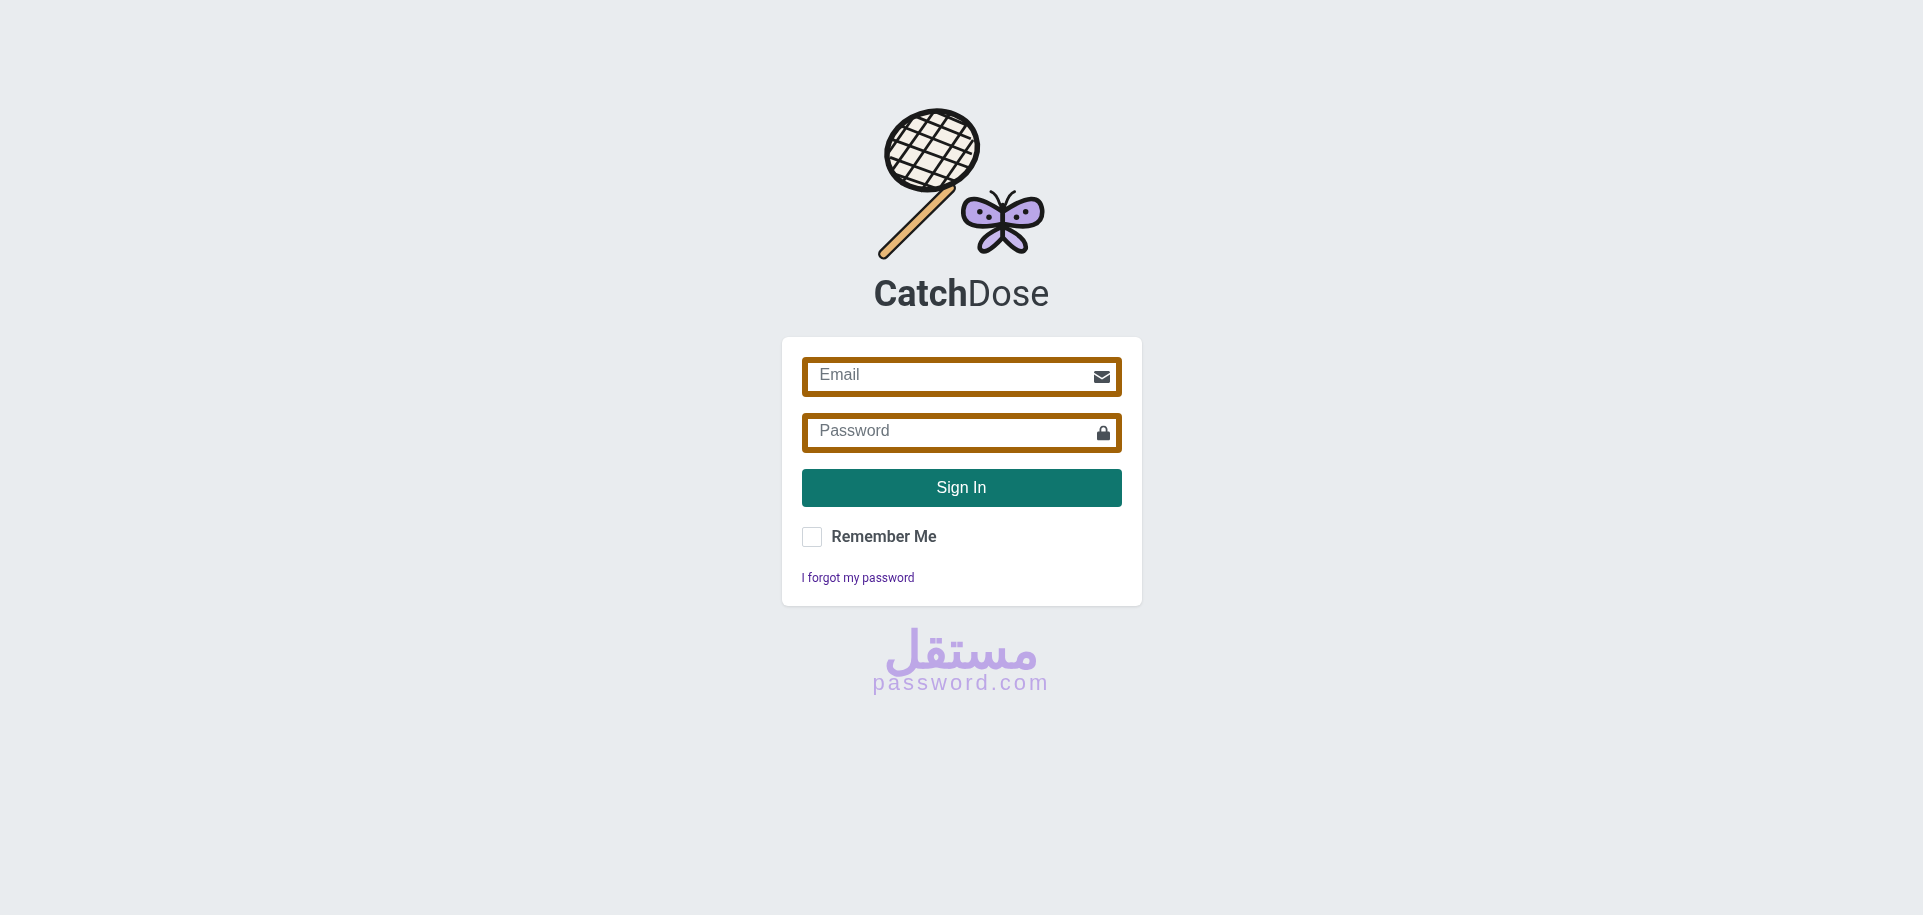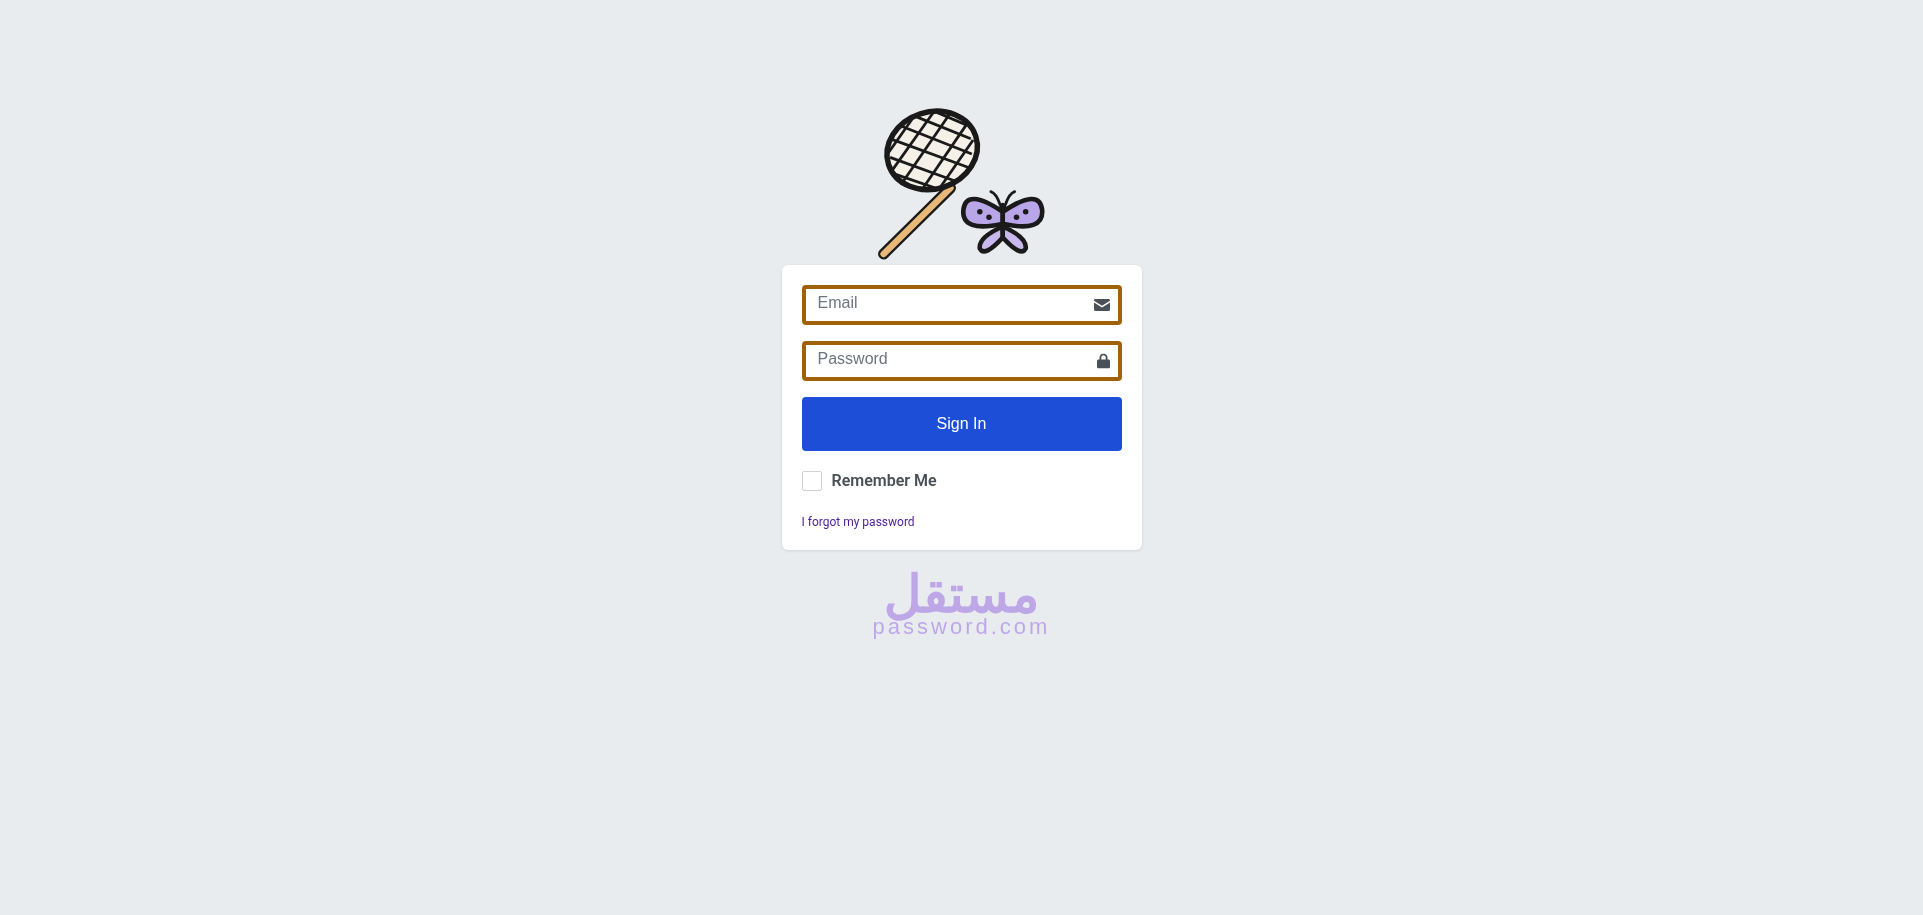--- a/index.html
+++ b/index.html
@@ -43,38 +43,38 @@
       position: relative;
       margin-bottom: 16px;
     }
     .text-input {
       width: 100%;
       height: 40px;
       padding: 3px 40px 8px 12px;
       font-size: 16px;
       color: #495057;
       background: #fff;
-      border: 4px solid #a16207;
+      border: 6px solid #a16207;
       border-radius: 4px;
       outline: none;
     }
     .text-input::placeholder { color: #6c757d; }
     .input-icon {
       position: absolute;
       right: 12px;
       top: 50%;
       transform: translateY(-50%);
       color: #495057;
       display: flex;
       align-items: center;
     }
     .signin-btn {
       width: 100%;
-      height: 54px;
-      background: #1d4ed8;
+      height: 38px;
+      background: #0f766e;
       color: #fff;
       border: none;
       border-radius: 4px;
       font-size: 16px;
       cursor: pointer;
       margin-bottom: 20px;
     }
     .remember-row {
       display: flex;
       margin-bottom: 20px;
@@ -150,20 +150,23 @@
     <path d="M145 122 Q185 95 188 120 Q190 145 145 135 Z" fill="#b9a6e8" stroke="#1a1a1a" stroke-width="5"></path>
     <path d="M145 138 Q118 150 120 162 Q125 172 145 150 Z" fill="#c8b8ee" stroke="#1a1a1a" stroke-width="5"></path>
     <path d="M145 138 Q172 150 170 162 Q165 172 145 150 Z" fill="#c8b8ee" stroke="#1a1a1a" stroke-width="5"></path>
 
     <circle cx="120" cy="122" r="3" fill="#1a1a1a"></circle>
     <circle cx="130" cy="128" r="3" fill="#1a1a1a"></circle>
     <circle cx="170" cy="122" r="3" fill="#1a1a1a"></circle>
     <circle cx="160" cy="128" r="3" fill="#1a1a1a"></circle>
   </svg>
 
+  <h1 class="app-title">
+    <span class="bold">Catch</span><span>Dose</span>
+  </h1>
 
   <div class="login-card">
     <div class="input-group">
       <input type="text" class="text-input" placeholder="Email" style="">
       <span class="input-icon">
         <svg width="16" height="12" viewBox="0 0 16 12">
             <path fill="#495057" d="M0 1.5C0 .67.67 0 1.5 0h13C15.33 0 16 .67 16 1.5v.3L8 6.8 0 1.8v-.3zm0 2.1 8 5 8-5V10.5c0 .83-.67 1.5-1.5 1.5h-13C.67 12 0 11.33 0 10.5V3.6z"></path>
           </svg>
       </span>
     </div>

